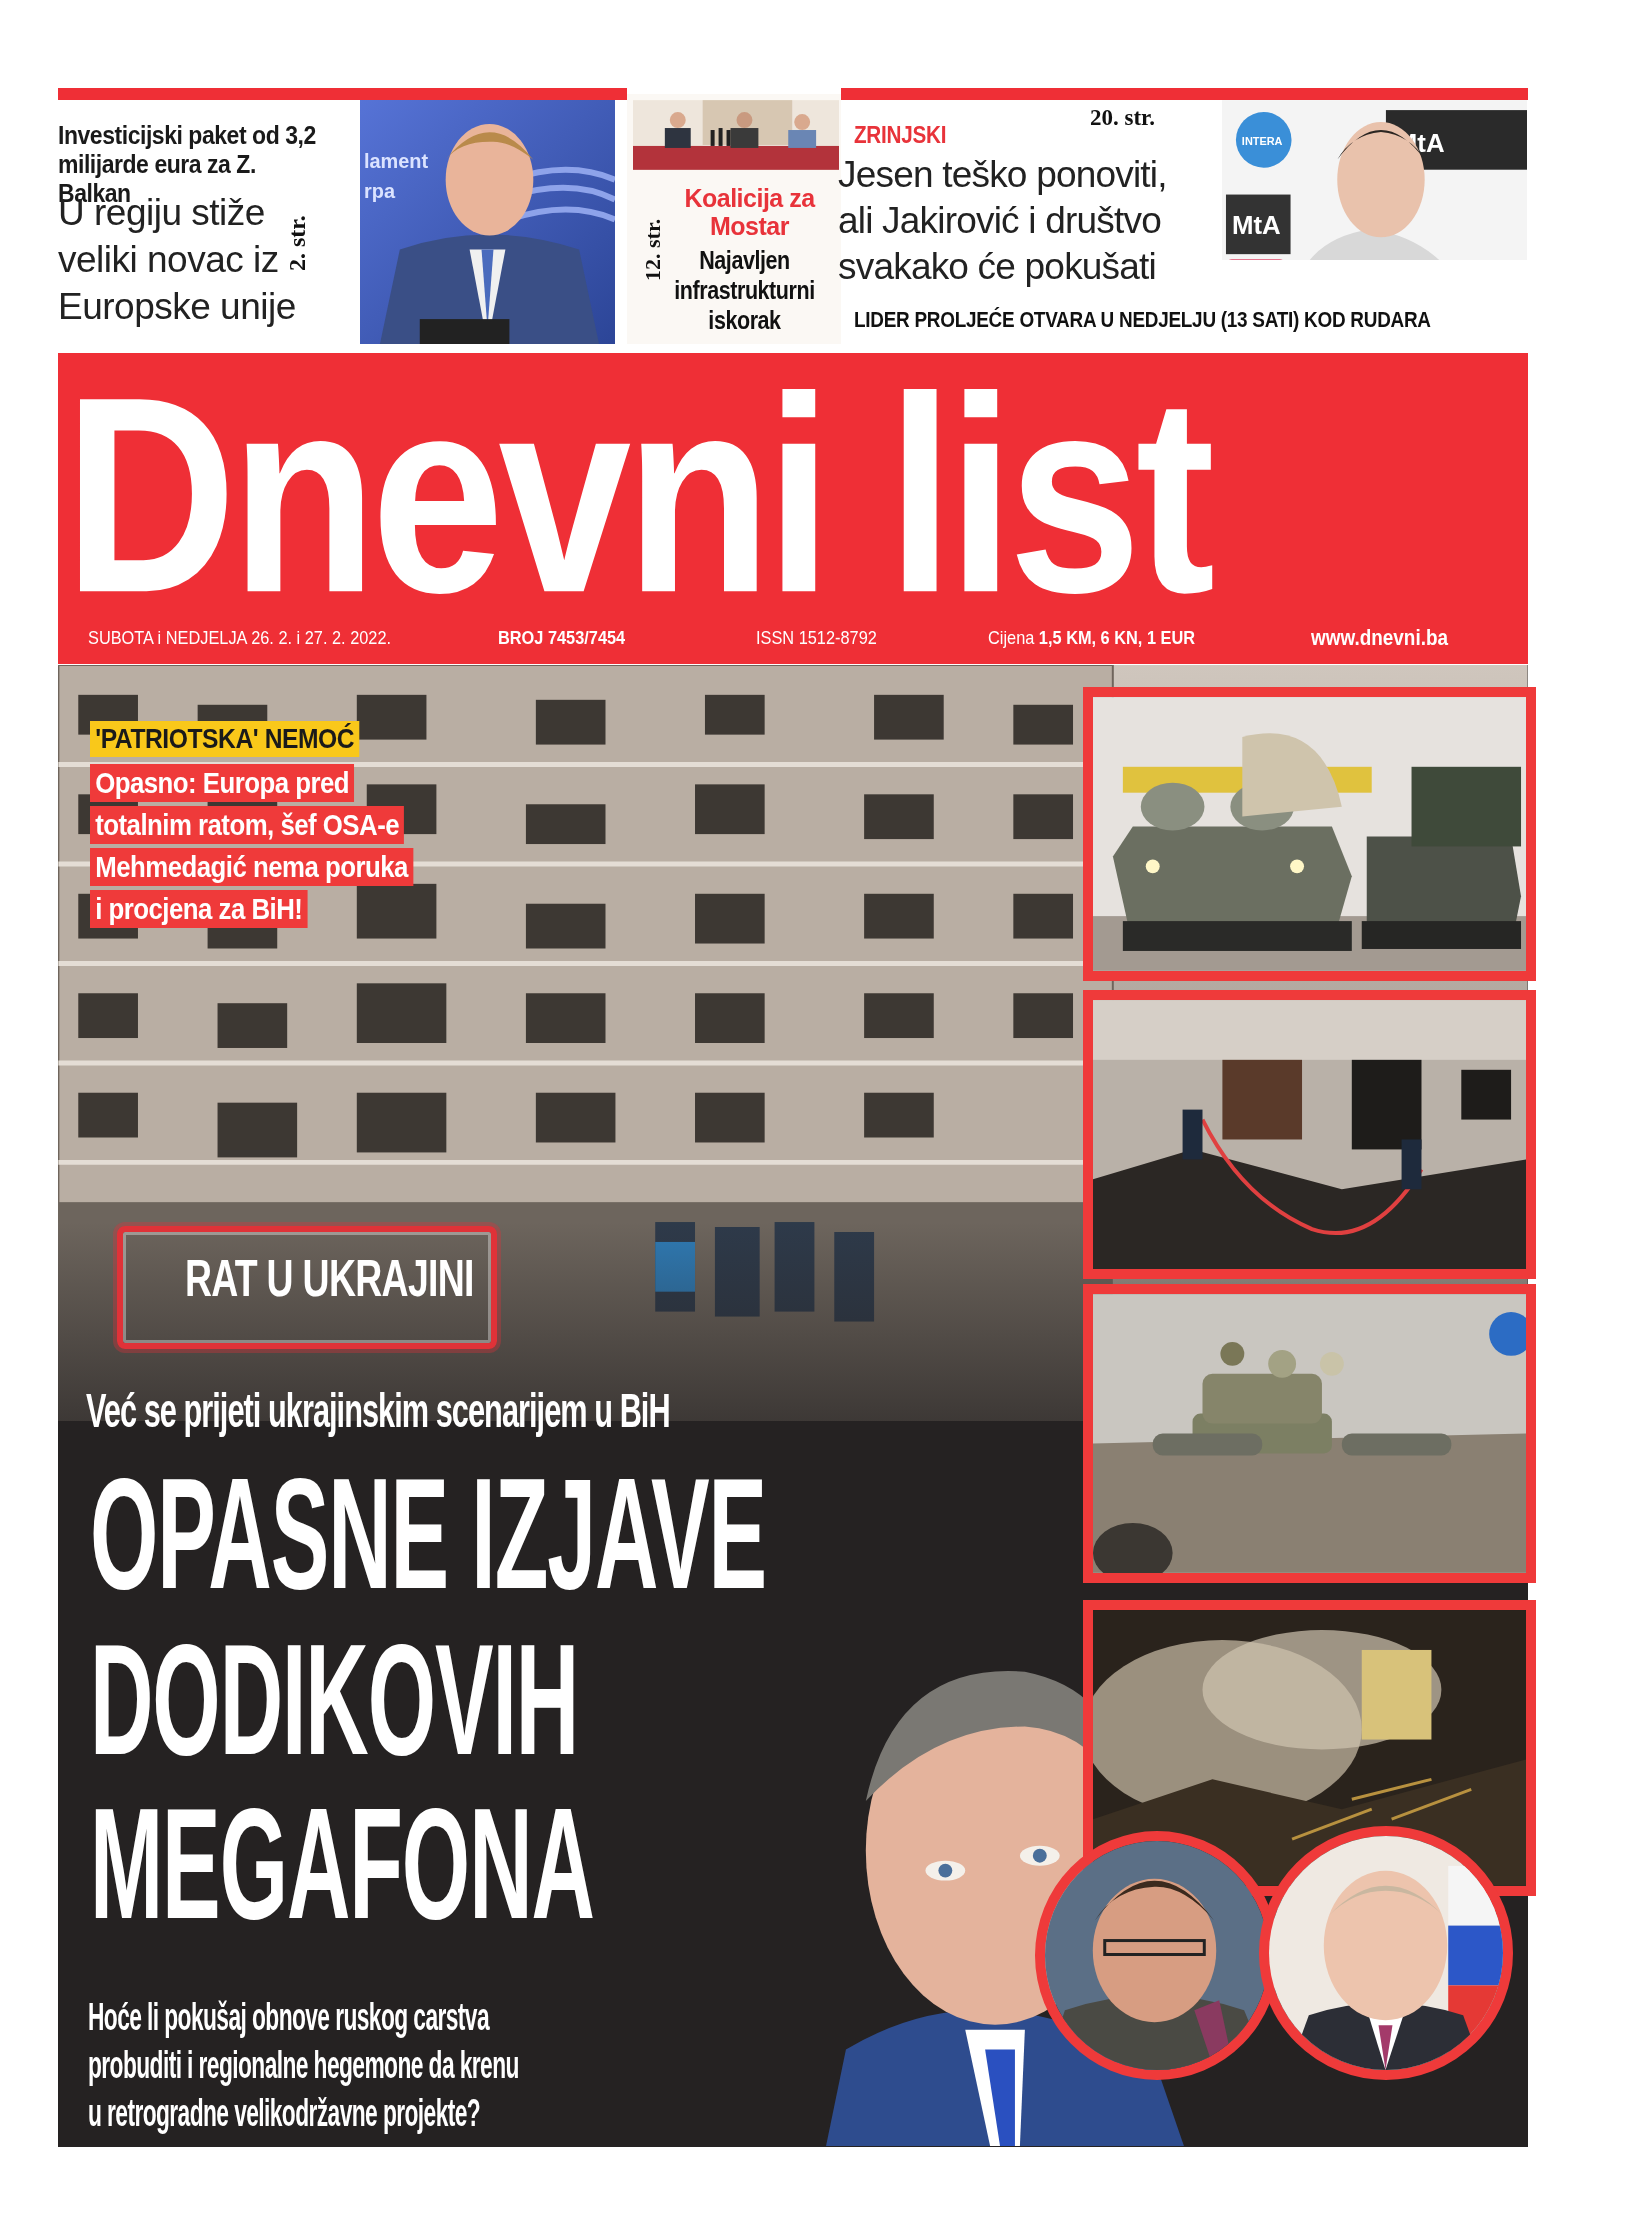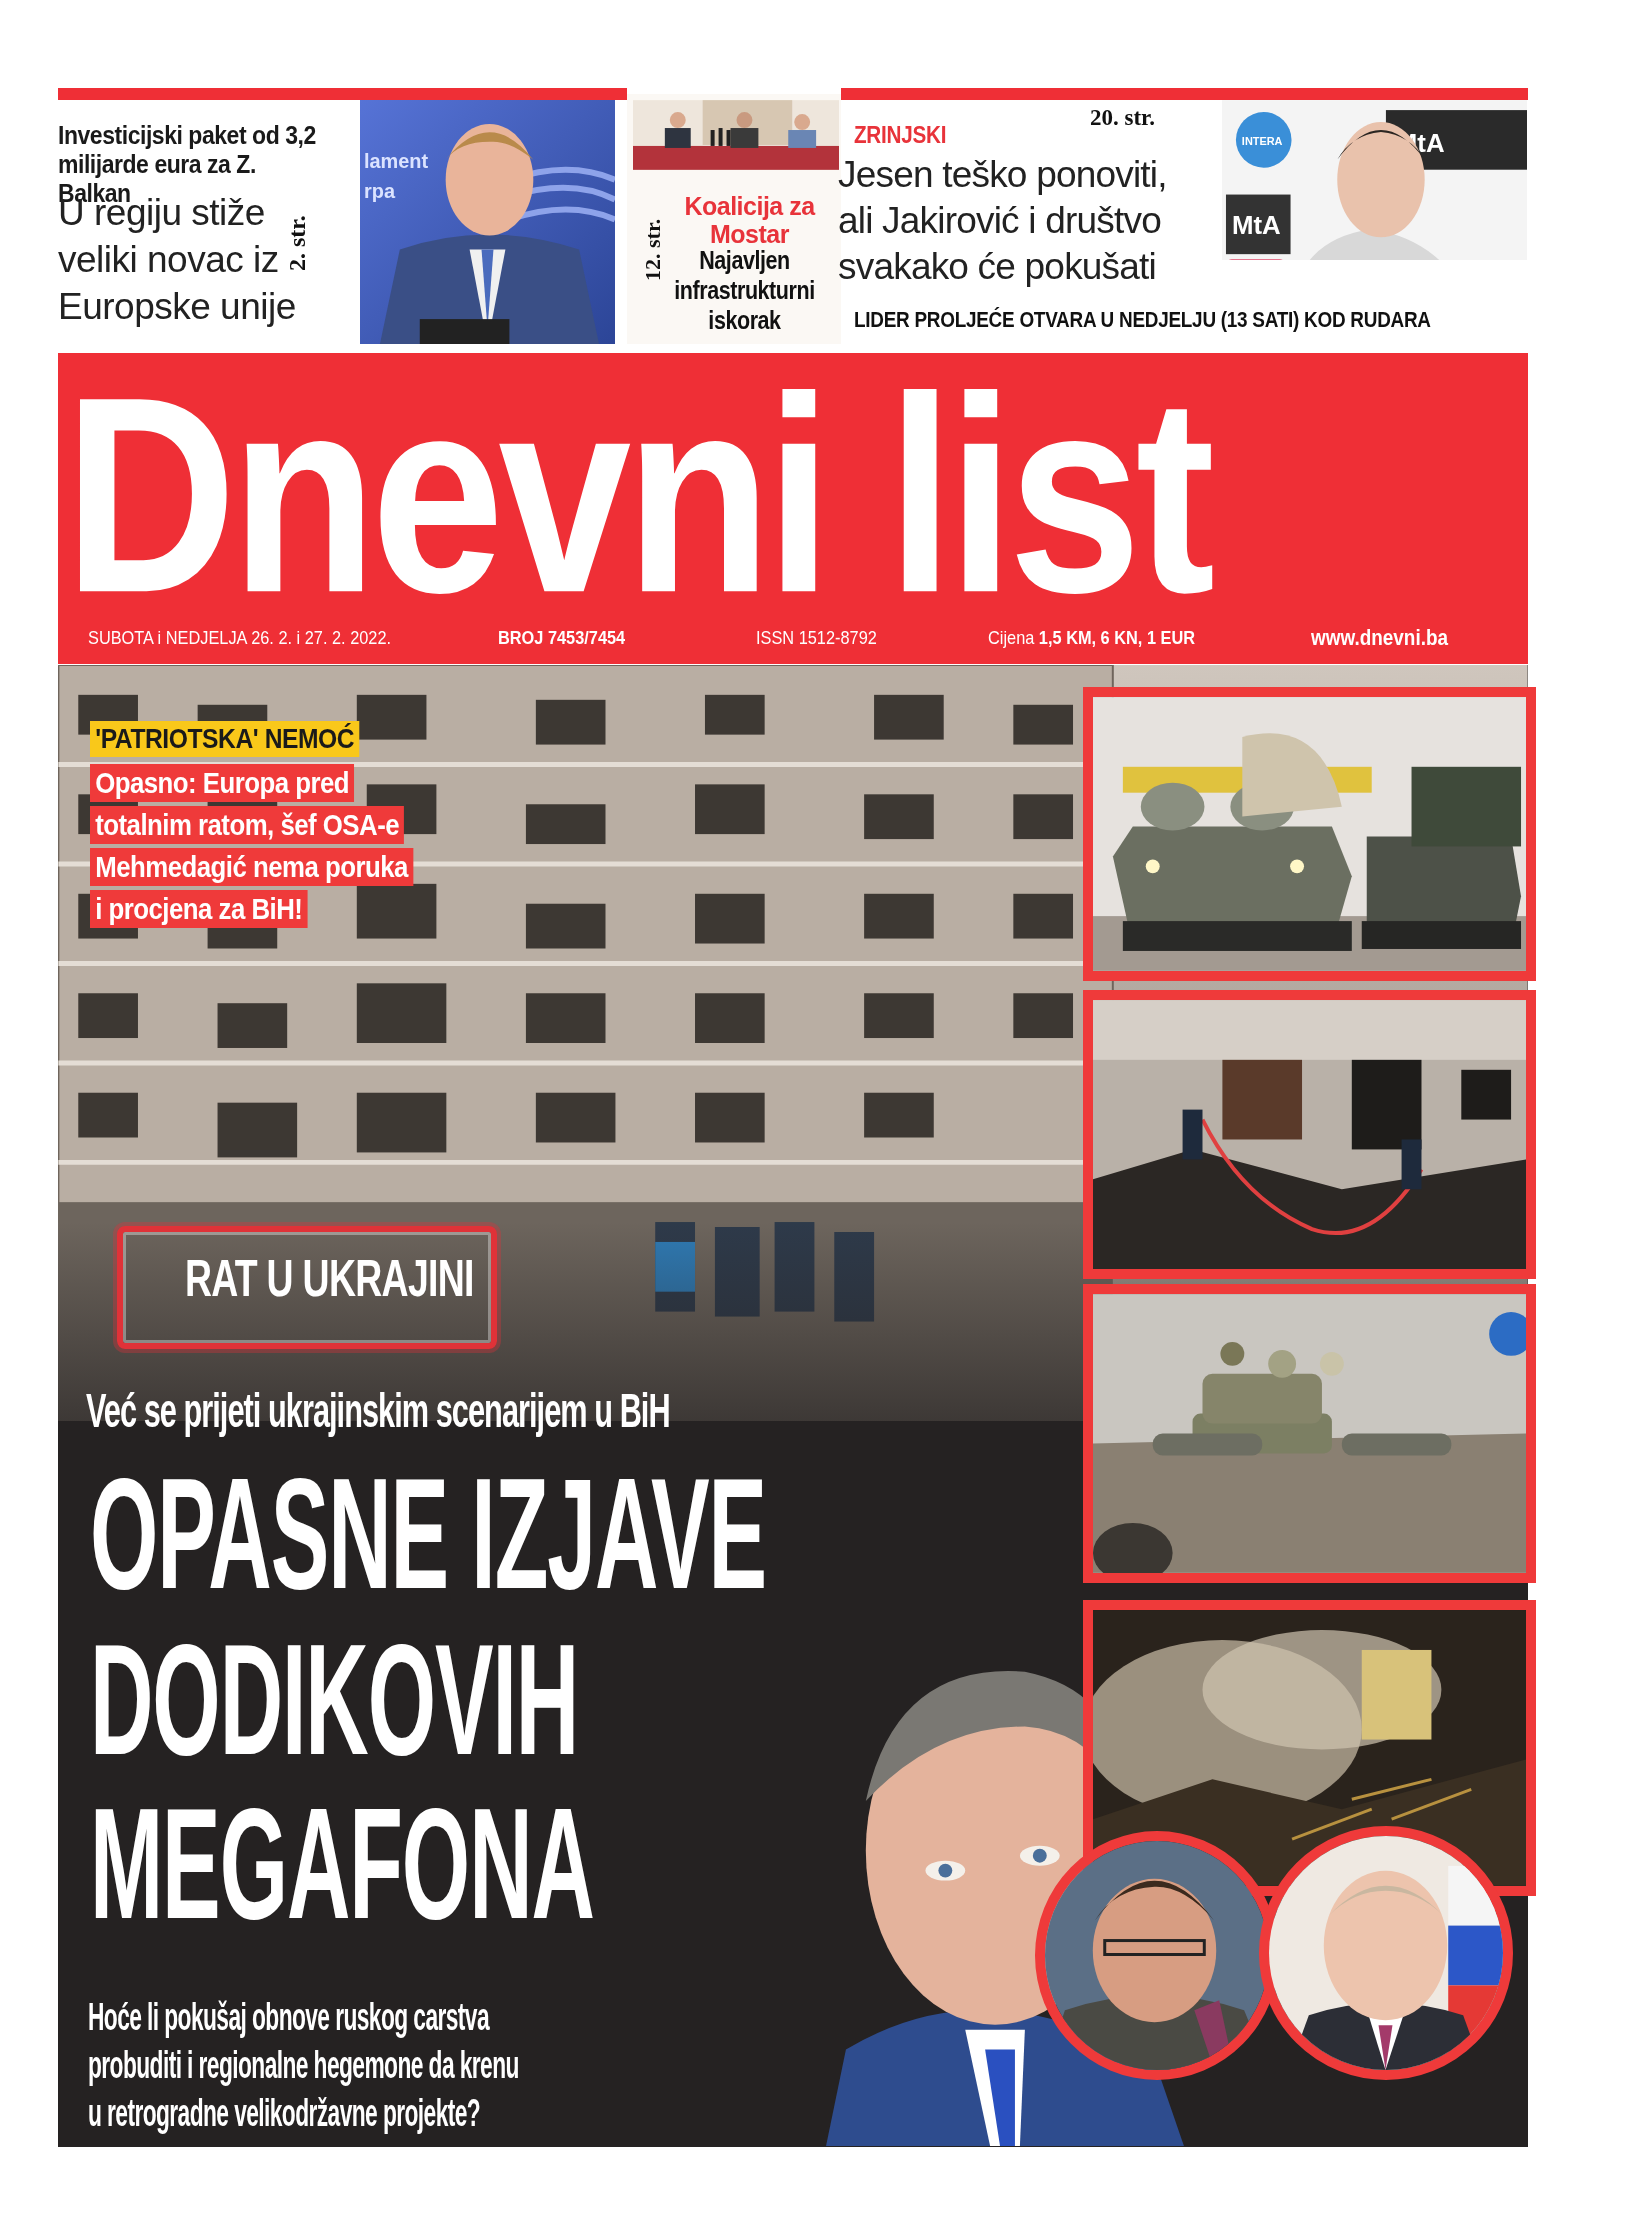--- a/index.html
+++ b/index.html
@@ -7,21 +7,21 @@
   .abs { position:absolute; }
   .redbar { background:#ef2f36; height:12px; top:88px; }
 
   
   .t-left-kicker { left:58px; top:121px; width:299px; font-weight:700; font-size:25px; line-height:29px; color:#1a1a1a; letter-spacing:-0.5px; transform:scaleX(0.92); transform-origin:left top; }
   .t-left-head { left:58px; top:189px; width:269px; font-size:37px; line-height:47px; color:#222; font-weight:300; letter-spacing:-0.5px; }
   .vert-page { font-family:"Liberation Serif", serif; font-weight:700; font-size:24px; color:#111; transform:rotate(-90deg); transform-origin:left top; white-space:nowrap; }
   .photo { overflow:hidden; }
 
   .mid-box { left:627px; top:94px; width:214px; height:250px; background:#fbf8f4; }
-  .mid-kicker { left:665px; top:184px; width:169px; color:#e8333a; font-weight:700; font-size:25px; line-height:28px; text-align:center; letter-spacing:-0.5px;margin-top:8px; }
+  .mid-kicker { left:665px; top:184px; width:169px; color:#e8333a; font-weight:700; font-size:25px; line-height:28px; text-align:center; letter-spacing:-0.5px; }
   .mid-head { left:645px; top:245px; width:199px; color:#111; font-weight:700; font-size:25px; line-height:30px; text-align:center; transform:scaleX(0.86); transform-origin:center top; letter-spacing:-0.5px; }
 
   .r-kicker { left:854px; top:122px; color:#e8333a; font-weight:700; font-size:23px; letter-spacing:-0.3px; transform:scaleX(0.9); transform-origin:left top; }
   .r-page { left:1090px; top:105px; font-family:"Liberation Serif", serif; font-weight:700; font-size:23px; color:#111; }
   .r-head { left:838px; top:152px; width:368px; font-size:37px; line-height:46px; color:#222; font-weight:400; letter-spacing:-0.8px; }
   .r-bottom { left:854px; top:307px; width:677px; font-weight:700; font-size:22px; color:#111; white-space:nowrap; transform:scaleX(0.86); transform-origin:left top; letter-spacing:-0.3px; }
 
   
   .mast { left:58px; top:353px; width:1470px; height:311px; background:#ef2f36; }
   .mast-title { left:64px; top:356px; width:1463px; color:#fff; font-weight:700; font-size:249px; line-height:249px; letter-spacing:-6px; white-space:nowrap; transform:scaleX(0.96) scaleY(1.12); transform-origin:left top; }

